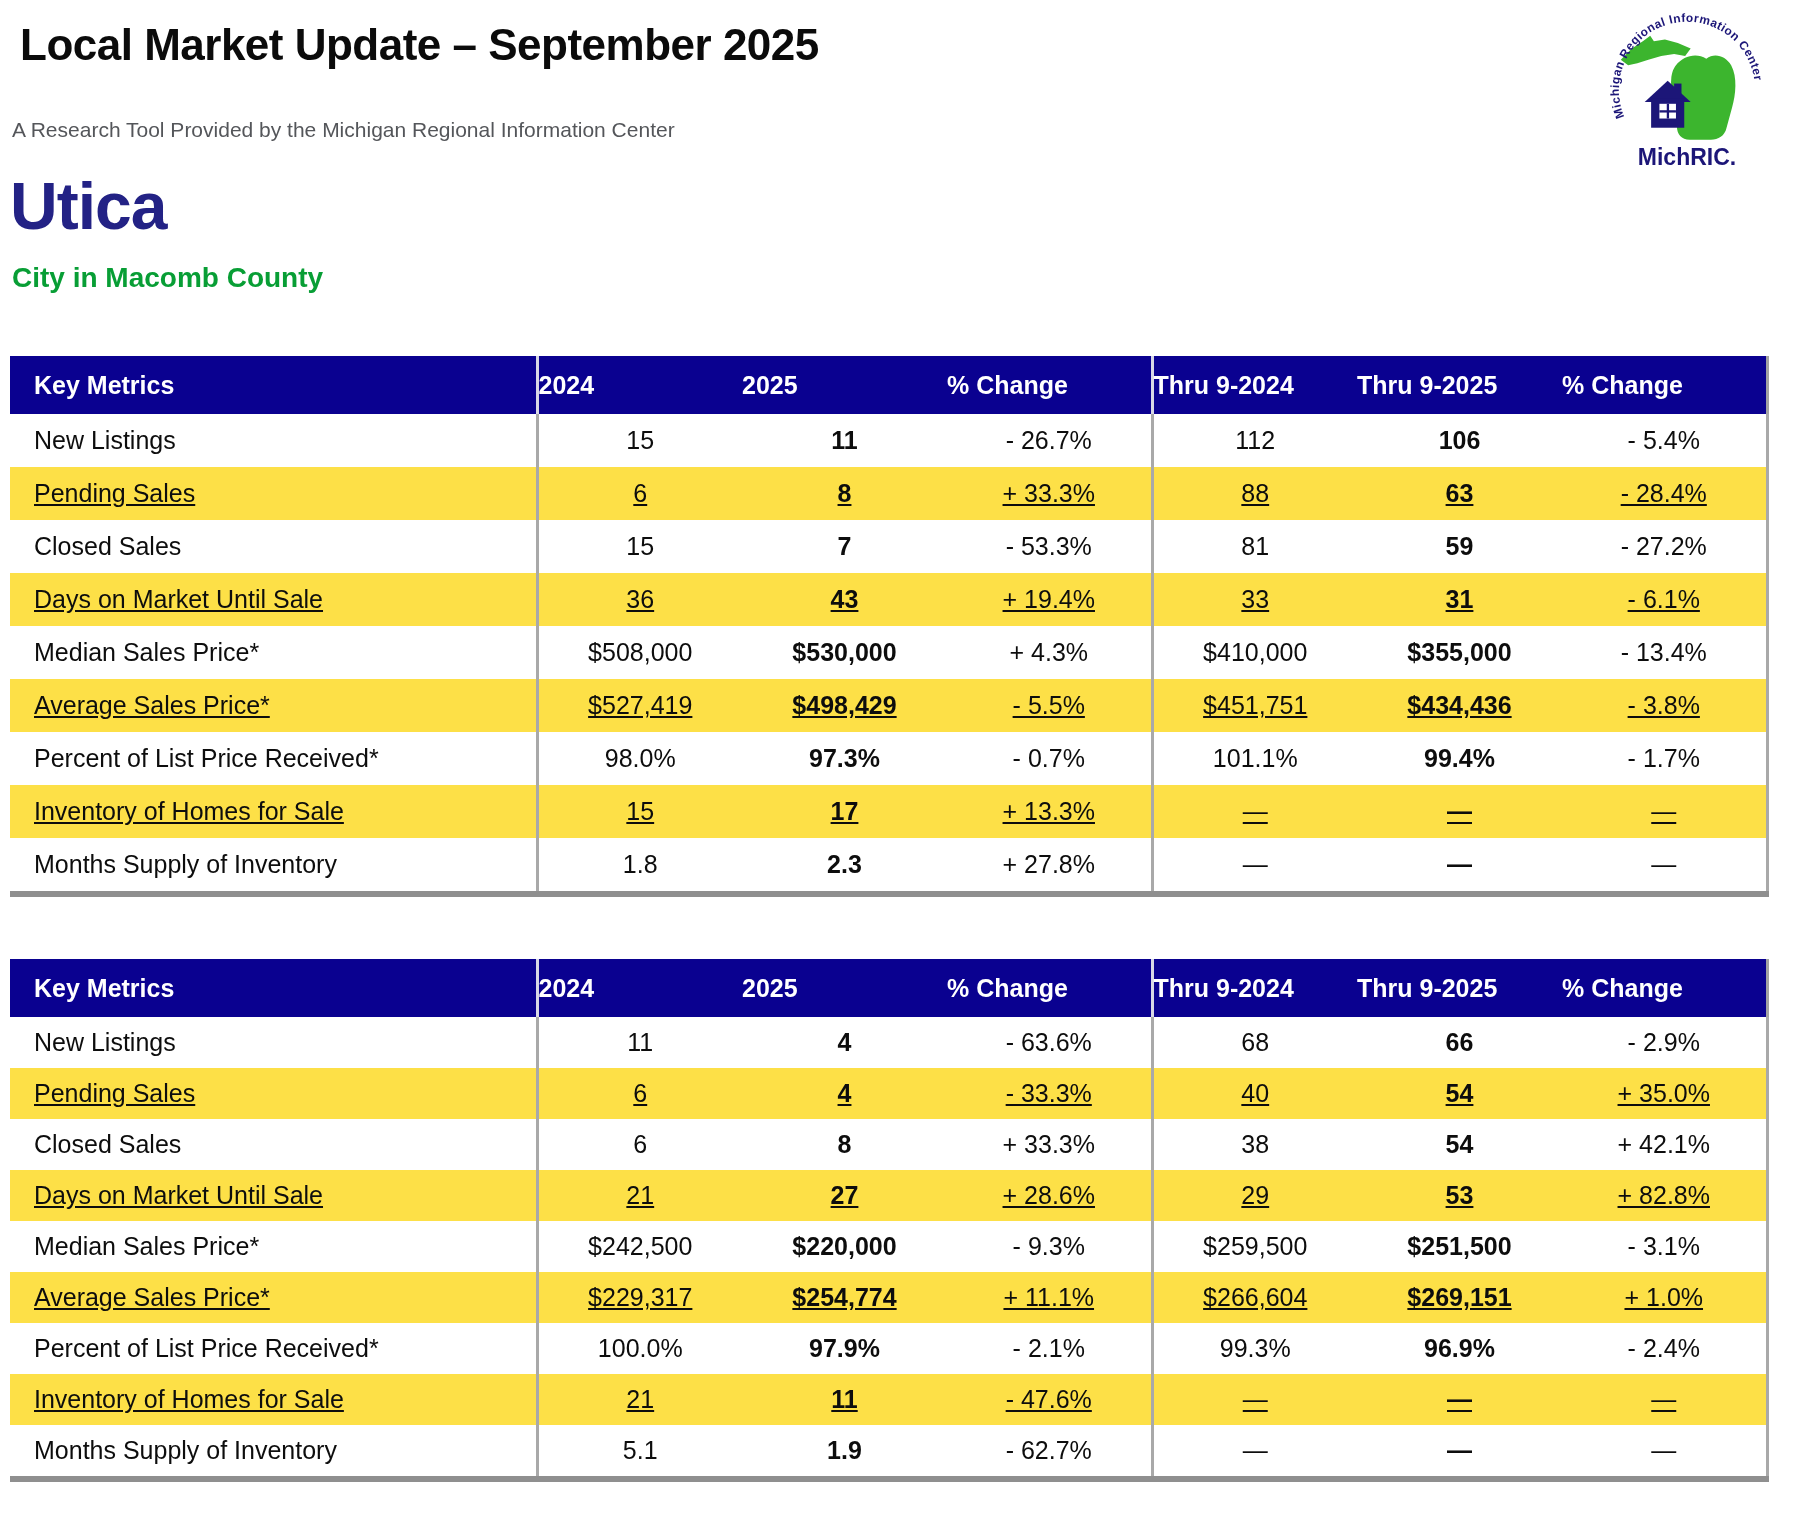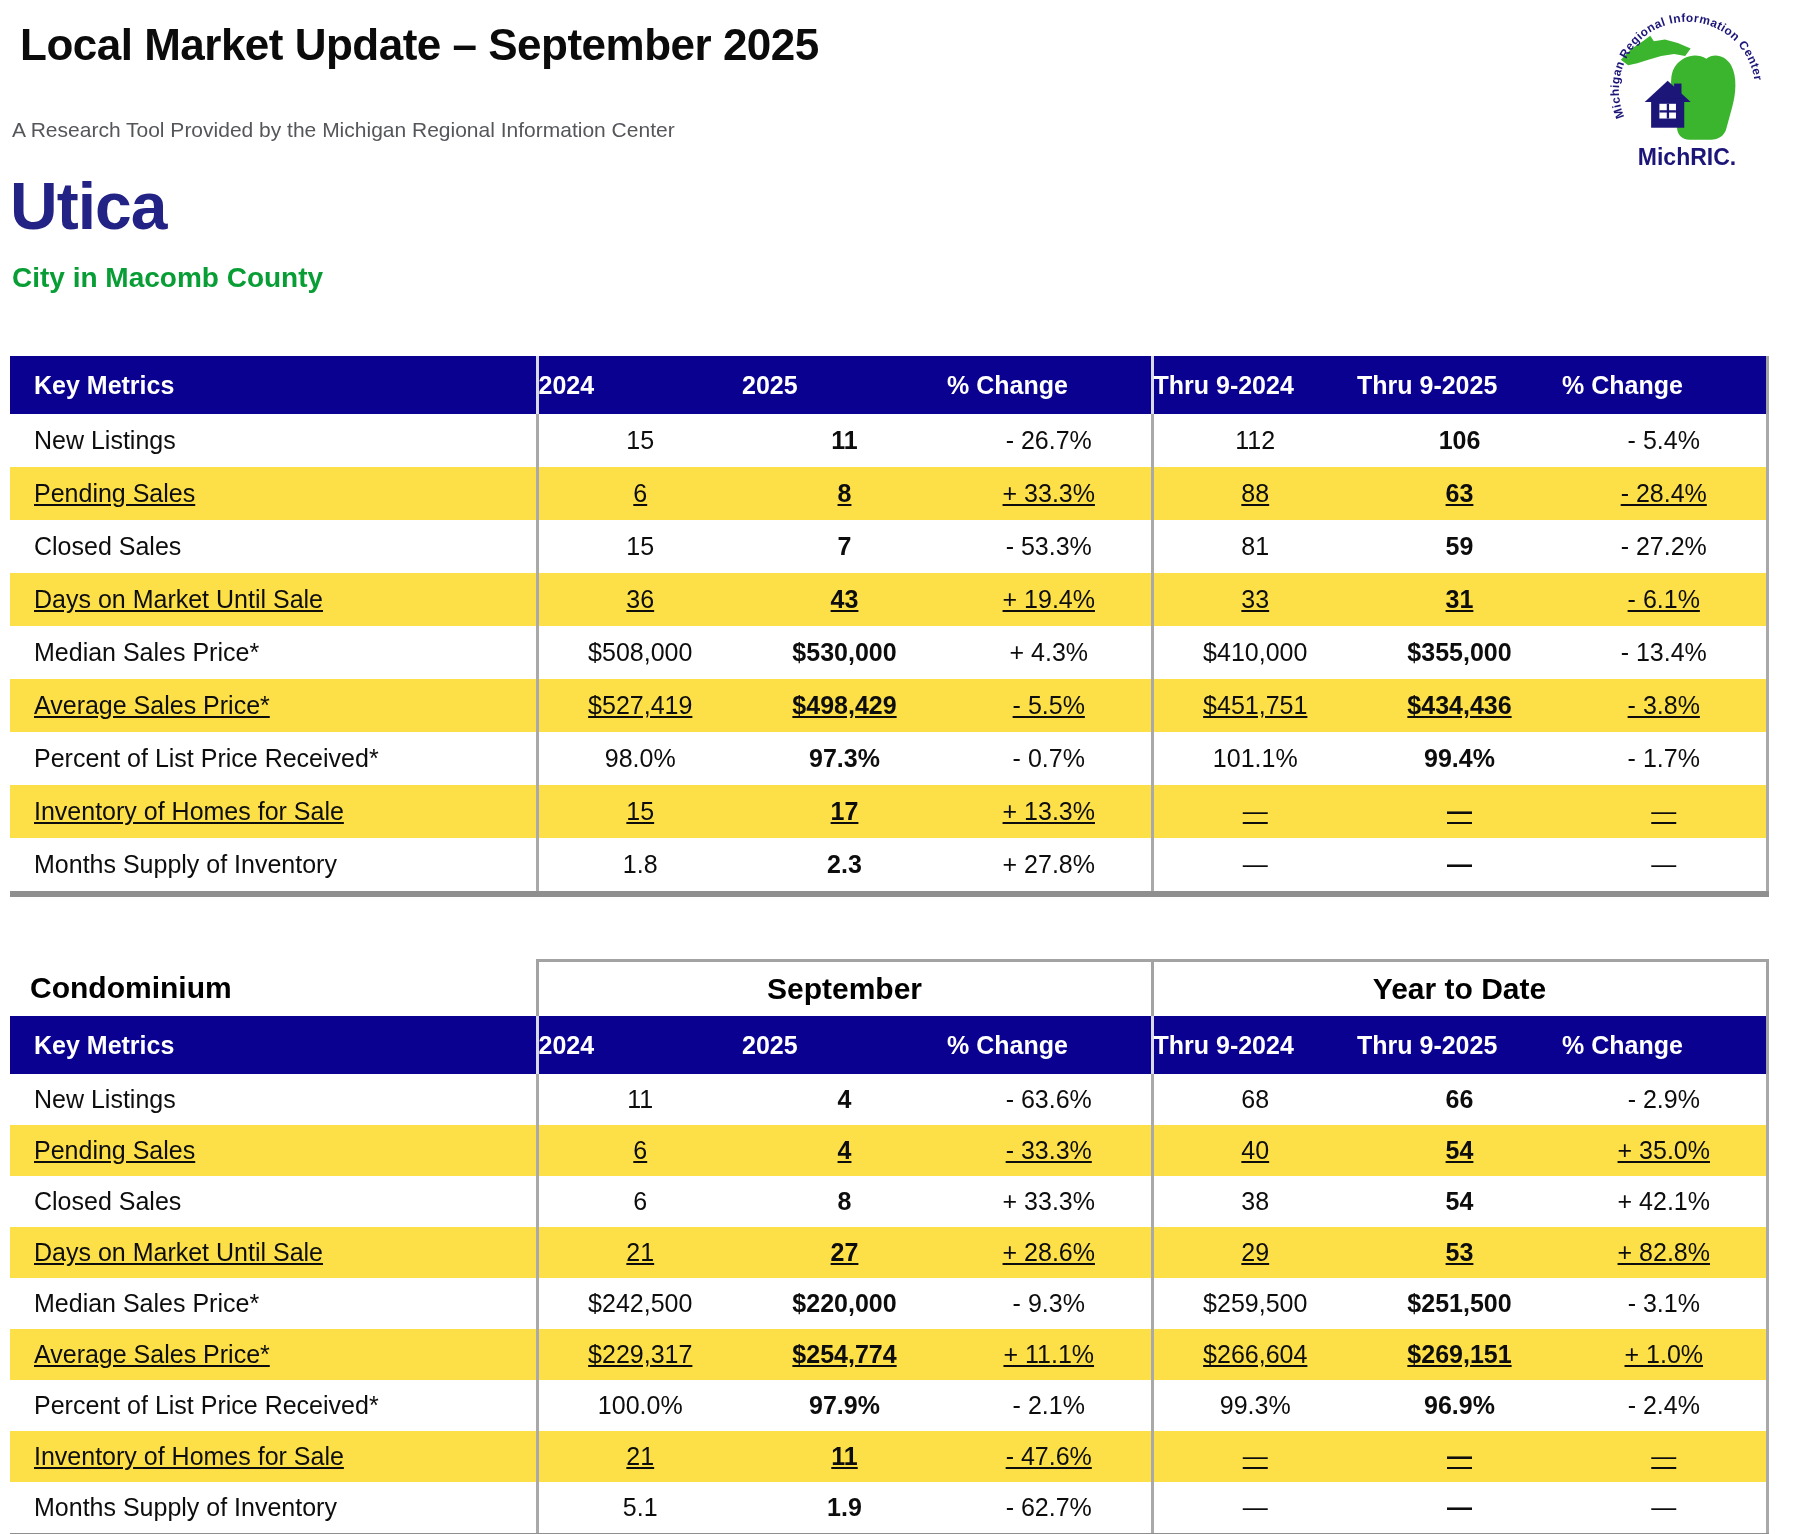--- a/index.html
+++ b/index.html
@@ -195,25 +195,20 @@
     <colgroup>
       <col class="metric">
         <col class="c">
         <col class="c">
         <col class="c">
         <col class="c">
         <col class="c">
         <col class="c">
     </colgroup>
     <thead>
-      <tr class="section-row">
-        <td class="section-title">Condominium</td>
-        <td class="group g1" colspan="3">September</td>
-        <td class="group g2" colspan="3">Year to Date</td>
-      </tr>
       <tr class="head-row">
         <td class="km">Key Metrics</td>
         <td class="col bl">2024</td>
         <td class="col">2025</td>
         <td class="col">% Change</td>
         <td class="col bl">Thru 9-2024</td>
         <td class="col">Thru 9-2025</td>
         <td class="col br">% Change</td>
       </tr>
     </thead>

